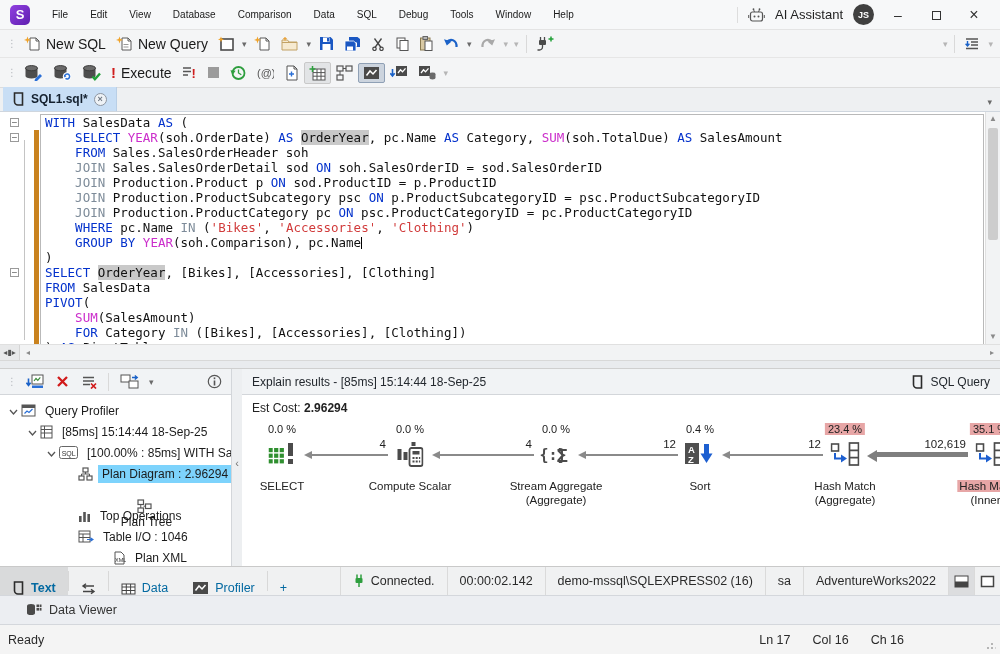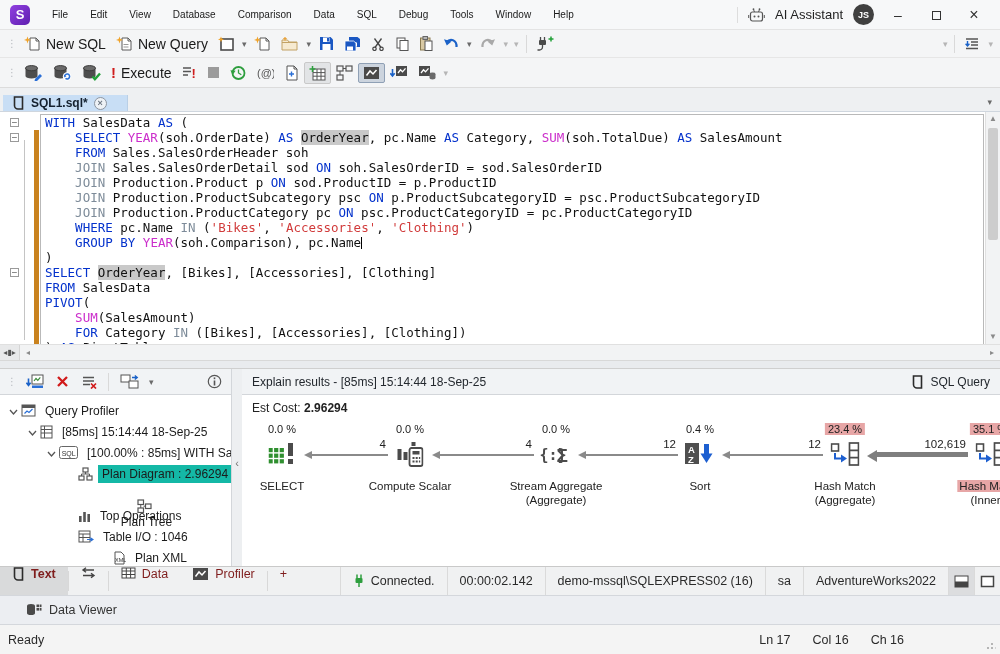--- a/index.html
+++ b/index.html
@@ -26,21 +26,21 @@
 #toolbar1{height:28px;flex:0 0 28px;background:#f4f5f6;border-bottom:1px solid #e6e6e6;display:flex;align-items:center;padding:0 4px}
 #toolbar2{height:30px;flex:0 0 30px;background:#f4f5f6;border-bottom:1px solid #dcdcdc;display:flex;align-items:center;padding:0 4px}
 .tbtn{display:inline-flex;align-items:center;gap:5px;padding:3px 5px;border-radius:2px;cursor:default}
 .tbtn.pressed{background:#e2e4e6;border:1px solid #c9c9c9;padding:2px 4px}
 .tbtn.pressed2{background:#ccd4de;border:1px solid #8fa0b5;padding:2px 4px}
 .tbtn .lbl{font-size:14px;color:#1a1a1a;white-space:nowrap}
 .bang{color:#cf1d1d;font-weight:bold;font-size:15px;line-height:12px}
 .flexsp{flex:1}
 
 #tabbar{height:24px;flex:0 0 24px;background:#eef0f2;border-bottom:1px solid #cfd6de;display:flex;align-items:flex-end;position:relative}
-.etab{height:16px;display:flex;align-items:center;gap:6px;padding:0 20px 0 9px;background:#c8def5;border-right:1px solid #b9cfe6;font-size:12px;color:#14202e;font-weight:bold;margin-left:3px}
+.etab{height:24px;display:flex;align-items:center;gap:6px;padding:0 9px 0 9px;background:#c8def5;border-right:1px solid #b9cfe6;font-size:12px;color:#14202e;font-weight:bold;margin-left:3px}
 .closec{width:13px;height:13px;border-radius:50%;border:1px solid #8d95a0;color:#6d7682;font-size:9px;line-height:11px;text-align:center;background:#eef2f6}
 #tabbar .tabdd{position:absolute;right:5px;bottom:4px}
 
 #editor{height:232px;flex:0 0 232px;background:#fff;position:relative;overflow:hidden}
 #code{position:absolute;left:0;top:3px;right:15px}
 .cline{height:15px;display:flex;align-items:stretch}
 .gpad{width:20px;flex:0 0 20px;position:relative}
 .gfold{width:14px;flex:0 0 14px;position:relative}
 .foldbox{position:absolute;left:-10px;top:2.5px;width:9px;height:9px;border:1px solid #9a9a9a;background:#fff;color:#444;font:8px/7px "DejaVu Sans Mono",monospace;text-align:center;z-index:3}
 .gchg{width:5px;flex:0 0 5px}
@@ -64,42 +64,42 @@
 #hsplit{height:9px;flex:0 0 9px;background:#e9ebee;border-top:1px solid #d8d8d8;border-bottom:1px solid #cfcfcf}
 
 #bottom{height:197px;flex:0 0 197px;display:flex;background:#fff}
 #left-panel{width:232px;flex:0 0 232px;display:flex;flex-direction:column;border-right:1px solid #d3d6da}
 #prof-toolbar{height:26px;flex:0 0 26px;background:#f1f3f5;border-bottom:1px solid #d3d6da;display:flex;align-items:center;padding:0 4px;gap:2px}
 #prof-tree{flex:1;background:#fff;padding-top:5px;overflow:hidden}
 .trow{height:21px;display:flex;align-items:center;font-size:12px;color:#1b1b1b;white-space:nowrap}
 .texp{width:15px;text-align:center;color:#555;flex:0 0 15px}
 .tico{margin-right:5px;flex:0 0 auto}
 .tlabel{padding:2px 4px}
-.trow.sel .tlabel{background:#14b8a6}
+.trow.sel .tlabel{background:#7dd3fc}
 #vsplit{width:10px;flex:0 0 10px;background:#edeff1;display:flex;align-items:flex-start;justify-content:center}
 #vsplit span{margin-top:88px;color:#777;font-size:11px}
 #right-panel{flex:1;display:flex;flex-direction:column;overflow:hidden}
 #explain-header{height:26px;flex:0 0 26px;background:#f1f3f5;border-bottom:1px solid #d3d6da;display:flex;align-items:center;padding:0 10px;font-size:12px;color:#23282e}
 #explain-header .rt{margin-left:auto;display:flex;align-items:center;gap:6px}
 #plan-canvas{flex:1;position:relative;background:#fff;overflow:hidden}
 #estcost{position:absolute;left:10px;top:6px;font-size:12px;color:#222}
 #estcost b{font-weight:bold}
 .ppct{position:absolute;top:28px;transform:translateX(-50%);font-size:11px;color:#222;padding:0 3px;white-space:nowrap}
 .ppct.hot{background:#e7a6a6}
 .picon{position:absolute;top:46px;transform:translateX(-50%)}
 .plabel{position:absolute;top:84px;transform:translateX(-50%);font-size:11.5px;line-height:14px;color:#222;white-space:nowrap;text-align:center}
 .plabel .hotlab{background:#e7a6a6;padding:0 2px}
 .parrow{position:absolute;height:2px;background:#8a8a8a;top:59px}
 .parrow.thick{height:5px;top:57px;background:#7f7f7f}
 .pahead{position:absolute;width:0;height:0;border-top:4px solid transparent;border-bottom:4px solid transparent;border-right:8px solid #8a8a8a;top:56px}
 .pahead.thick{border-top:6px solid transparent;border-bottom:6px solid transparent;border-right:10px solid #7f7f7f;top:55px}
 .prows{position:absolute;top:43px;font-size:11.5px;color:#222;transform:translateX(-100%);white-space:nowrap}
 
 #bottomtabs{height:29px;flex:0 0 29px;background:#f0f1f2;border-top:1px solid #c9c9c9;display:flex;align-items:stretch;font-size:12.5px}
-.btab{display:flex;align-items:flex-start;gap:6px;padding:0 12px;color:#7f1d1d;cursor:default}
+.btab{display:flex;align-items:flex-end;gap:6px;padding:0 12px;color:#0369a1;cursor:default}
 .btab.active{background:#d9dadb;font-weight:bold}
 .bsep{width:1px;background:#d8d8d8;margin:4px 0}
 .bstat{display:flex;align-items:center;gap:6px;padding:0 12px;border-left:1px solid #dadada;color:#2a2a2a;white-space:nowrap}
 .layic{width:26px;display:flex;align-items:center;justify-content:center;border-left:1px solid #dadada}
 .layic.pressed{background:#dcdddf}
 
 #dvbar{height:30px;flex:0 0 30px;background:#eceef2;border-top:1px solid #d4d7dc;border-bottom:1px solid #d4d7dc;display:flex;align-items:center;gap:7px;padding-left:26px;color:#333;font-size:12.5px}
 
 #statusbar{height:29px;flex:0 0 29px;background:#f4f4f4;display:flex;align-items:center;padding:0 8px;font-size:12.5px;color:#2a2a2a;position:relative}
 #statusbar .rgt{margin-left:auto;display:flex;gap:22px;padding-right:88px}

